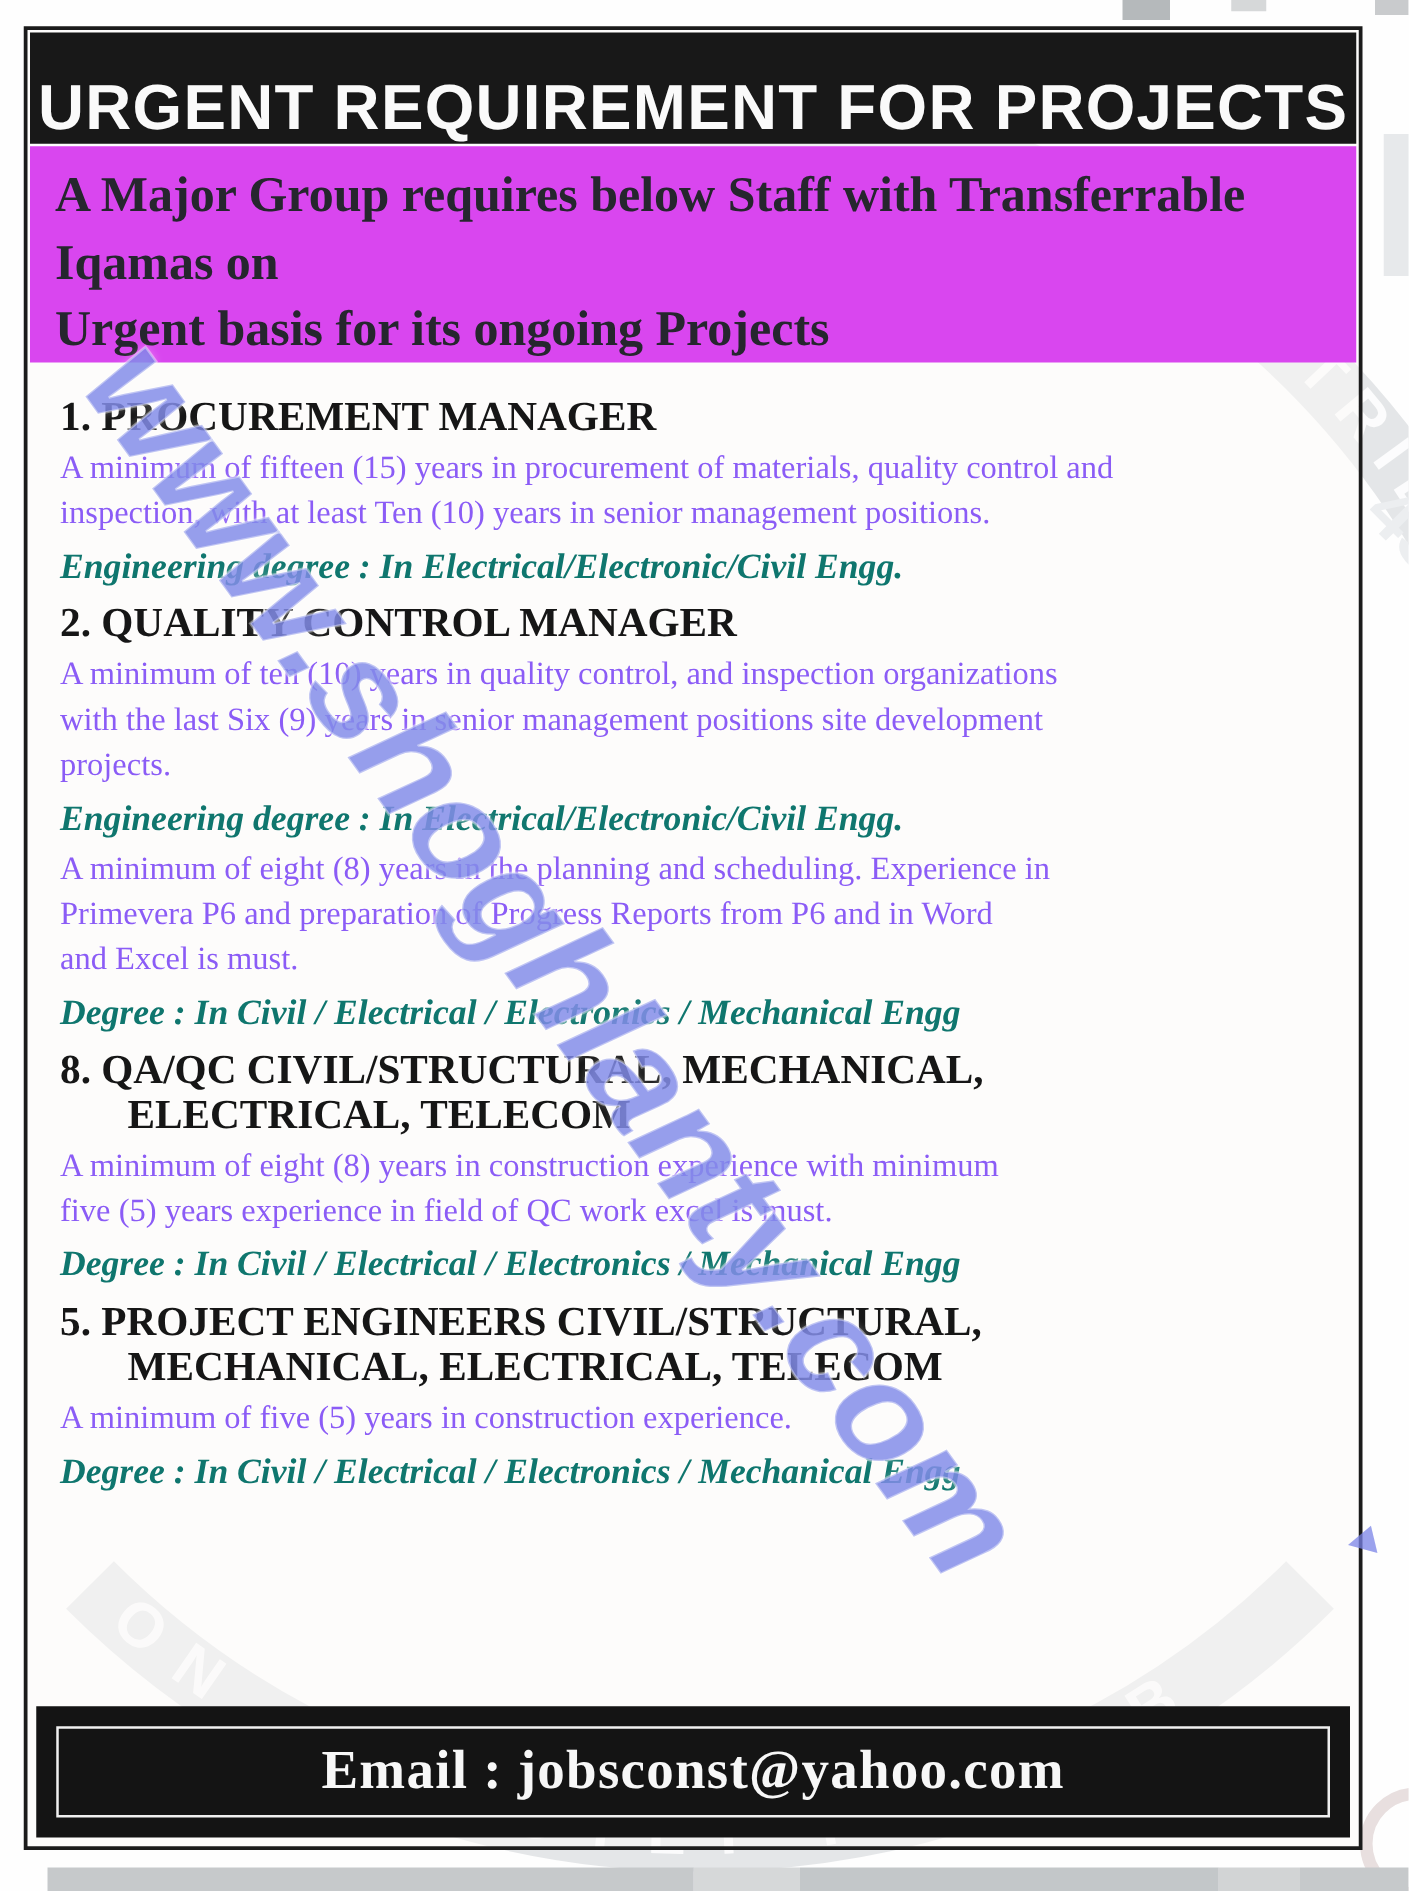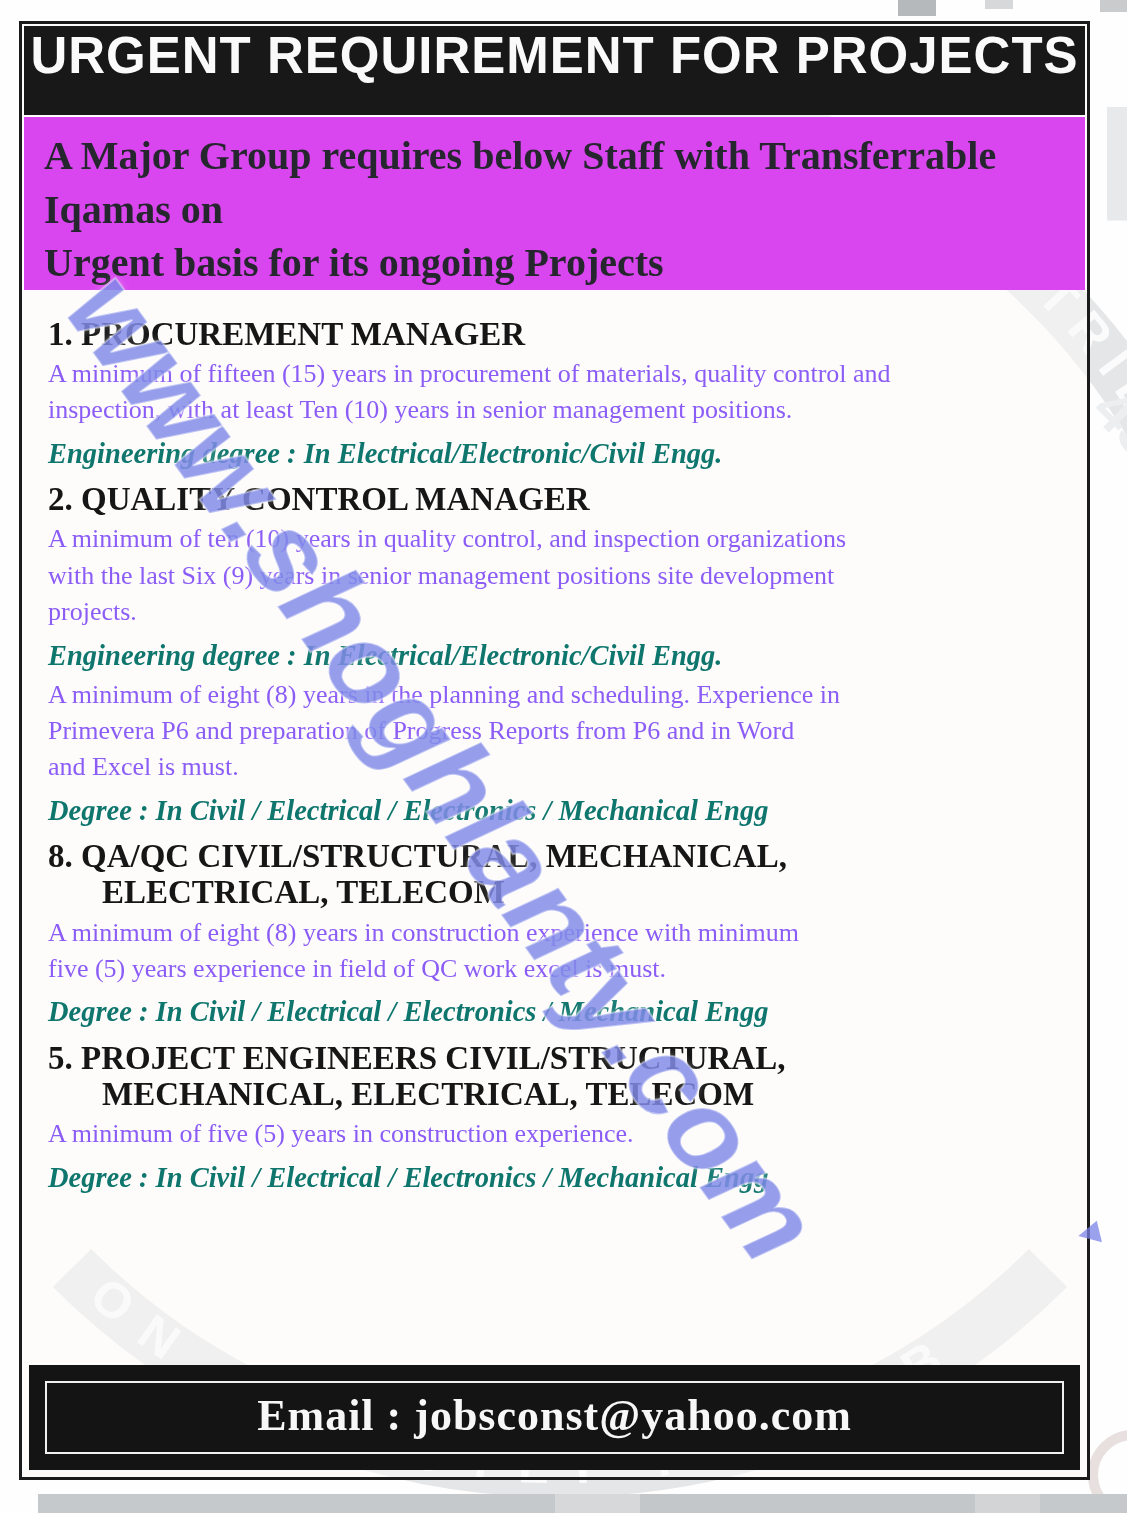--- a/index.html
+++ b/index.html
@@ -34,21 +34,21 @@
 
   
   .ad-box{
     position:absolute;left:19px;top:21px;width:1071px;height:1459px;
     box-sizing:border-box;border:3px solid #1b1b1b;
     background:rgba(252,250,247,0.5);
     z-index:2;
   }
   .banner{
     margin:2px;height:89px;background:#181818;
-    display:flex;align-items:flex-start;justify-content:center;
+    display:flex;align-items:flex-end;justify-content:center;
   }
   .banner h1{
     margin:0;color:#fafafa;
     font-family:"Liberation Sans",sans-serif;
     font-size:51px;font-weight:700;letter-spacing:1px;white-space:nowrap;
   }
   .intro{
     margin:0 2px;background:#d946ef;
     padding:12px 20px 0 20px;
     font-size:40px;font-weight:bold;color:#26262e;

